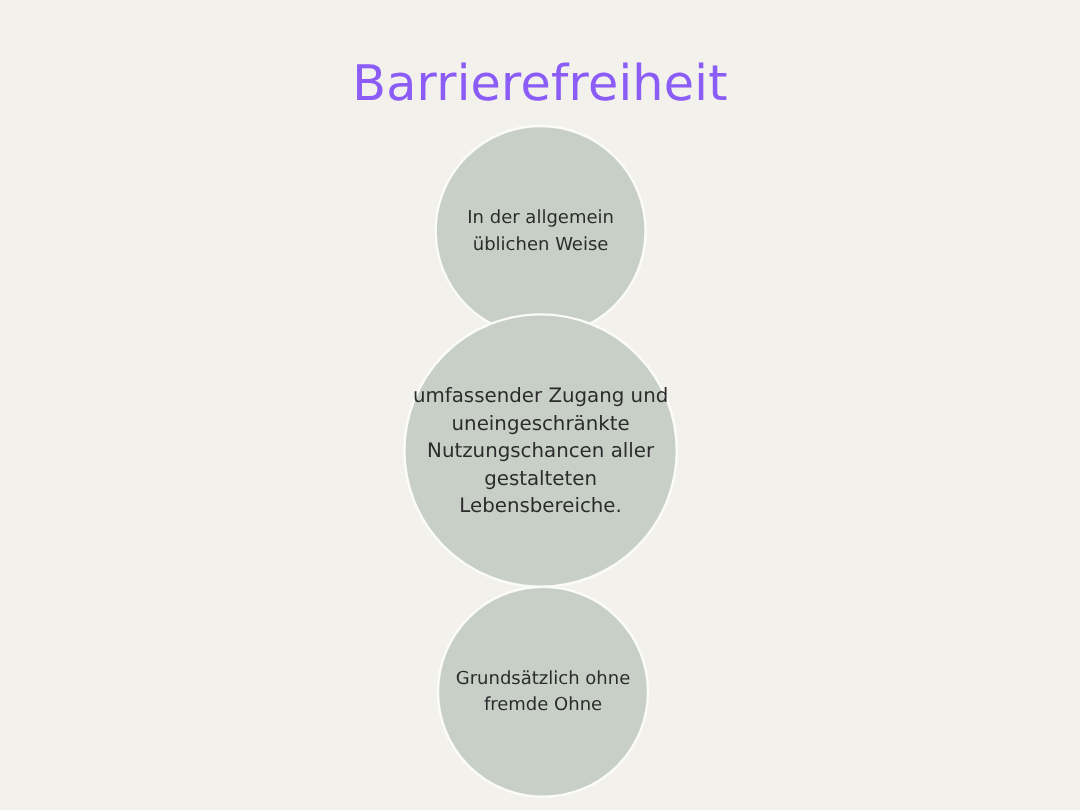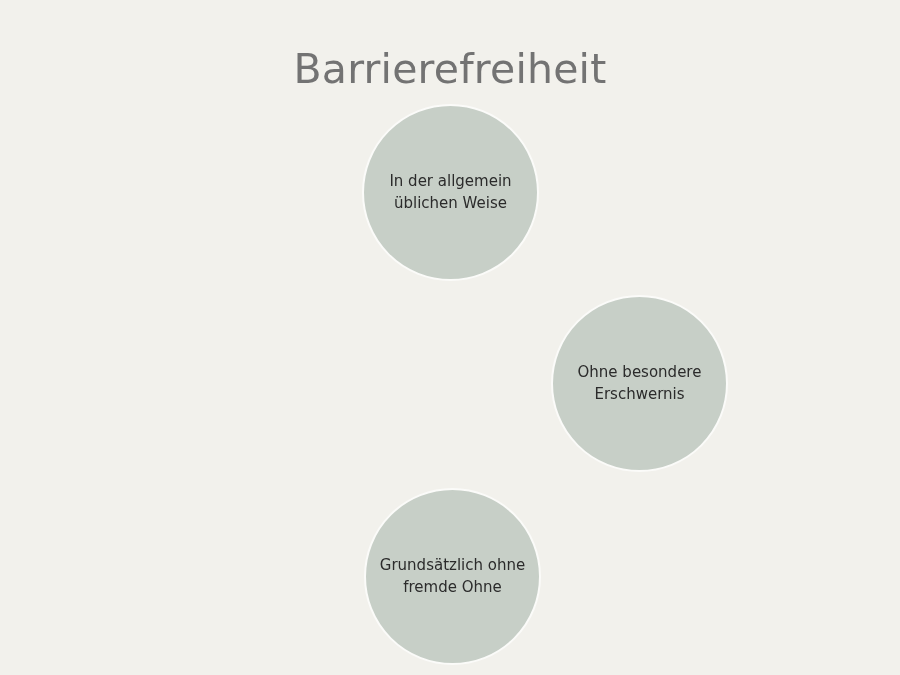--- a/index.html
+++ b/index.html
@@ -25,21 +25,21 @@
   #title {
     position: absolute;
     left: 0;
     top: 47px;
     width: 900px;
     text-align: center;
     font-family: "DejaVu Sans", sans-serif;
     font-size: 41px;
     font-weight: 400;
     letter-spacing: 0.2px;
-    color: #737373;
+    color: #8b5cf6;
     line-height: 1.1;
     white-space: nowrap;
   }
 
   
   #diagram {
     position: absolute;
     left: 0;
     top: 0;
     width: 900px;
@@ -97,23 +97,23 @@
 
   <div id="title">Barrierefreiheit</div>
 
   <div id="diagram">
 
     <div class="bubble satellite" id="bubble-top">
       <span class="label">In der allgemein üblichen Weise</span>
     </div>
 
 
-    <div class="bubble satellite" id="bubble-right">
-      <span class="label">Ohne besondere Erschwernis</span>
-    </div>
 
     <div class="bubble satellite" id="bubble-bottom">
       <span class="label">Grundsätzlich ohne fremde Ohne</span>
     </div>
 
+    <div class="bubble center" id="bubble-center">
+      <span class="label">umfassender Zugang und uneingeschränkte Nutzungschancen aller gestalteten Lebensbereiche.</span>
+    </div>
 
   </div>
 </div>
 
 </body></html>

